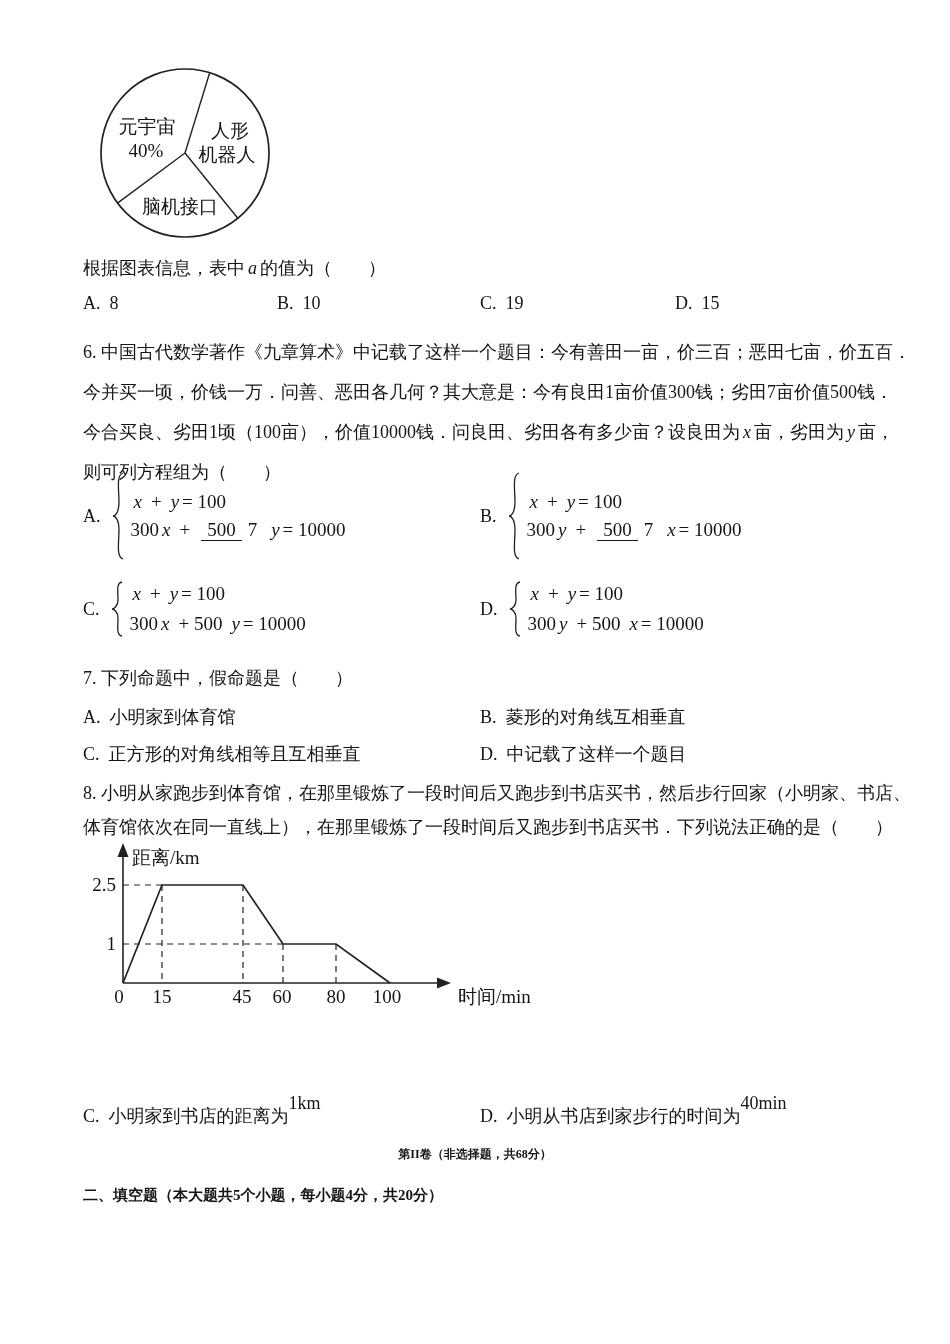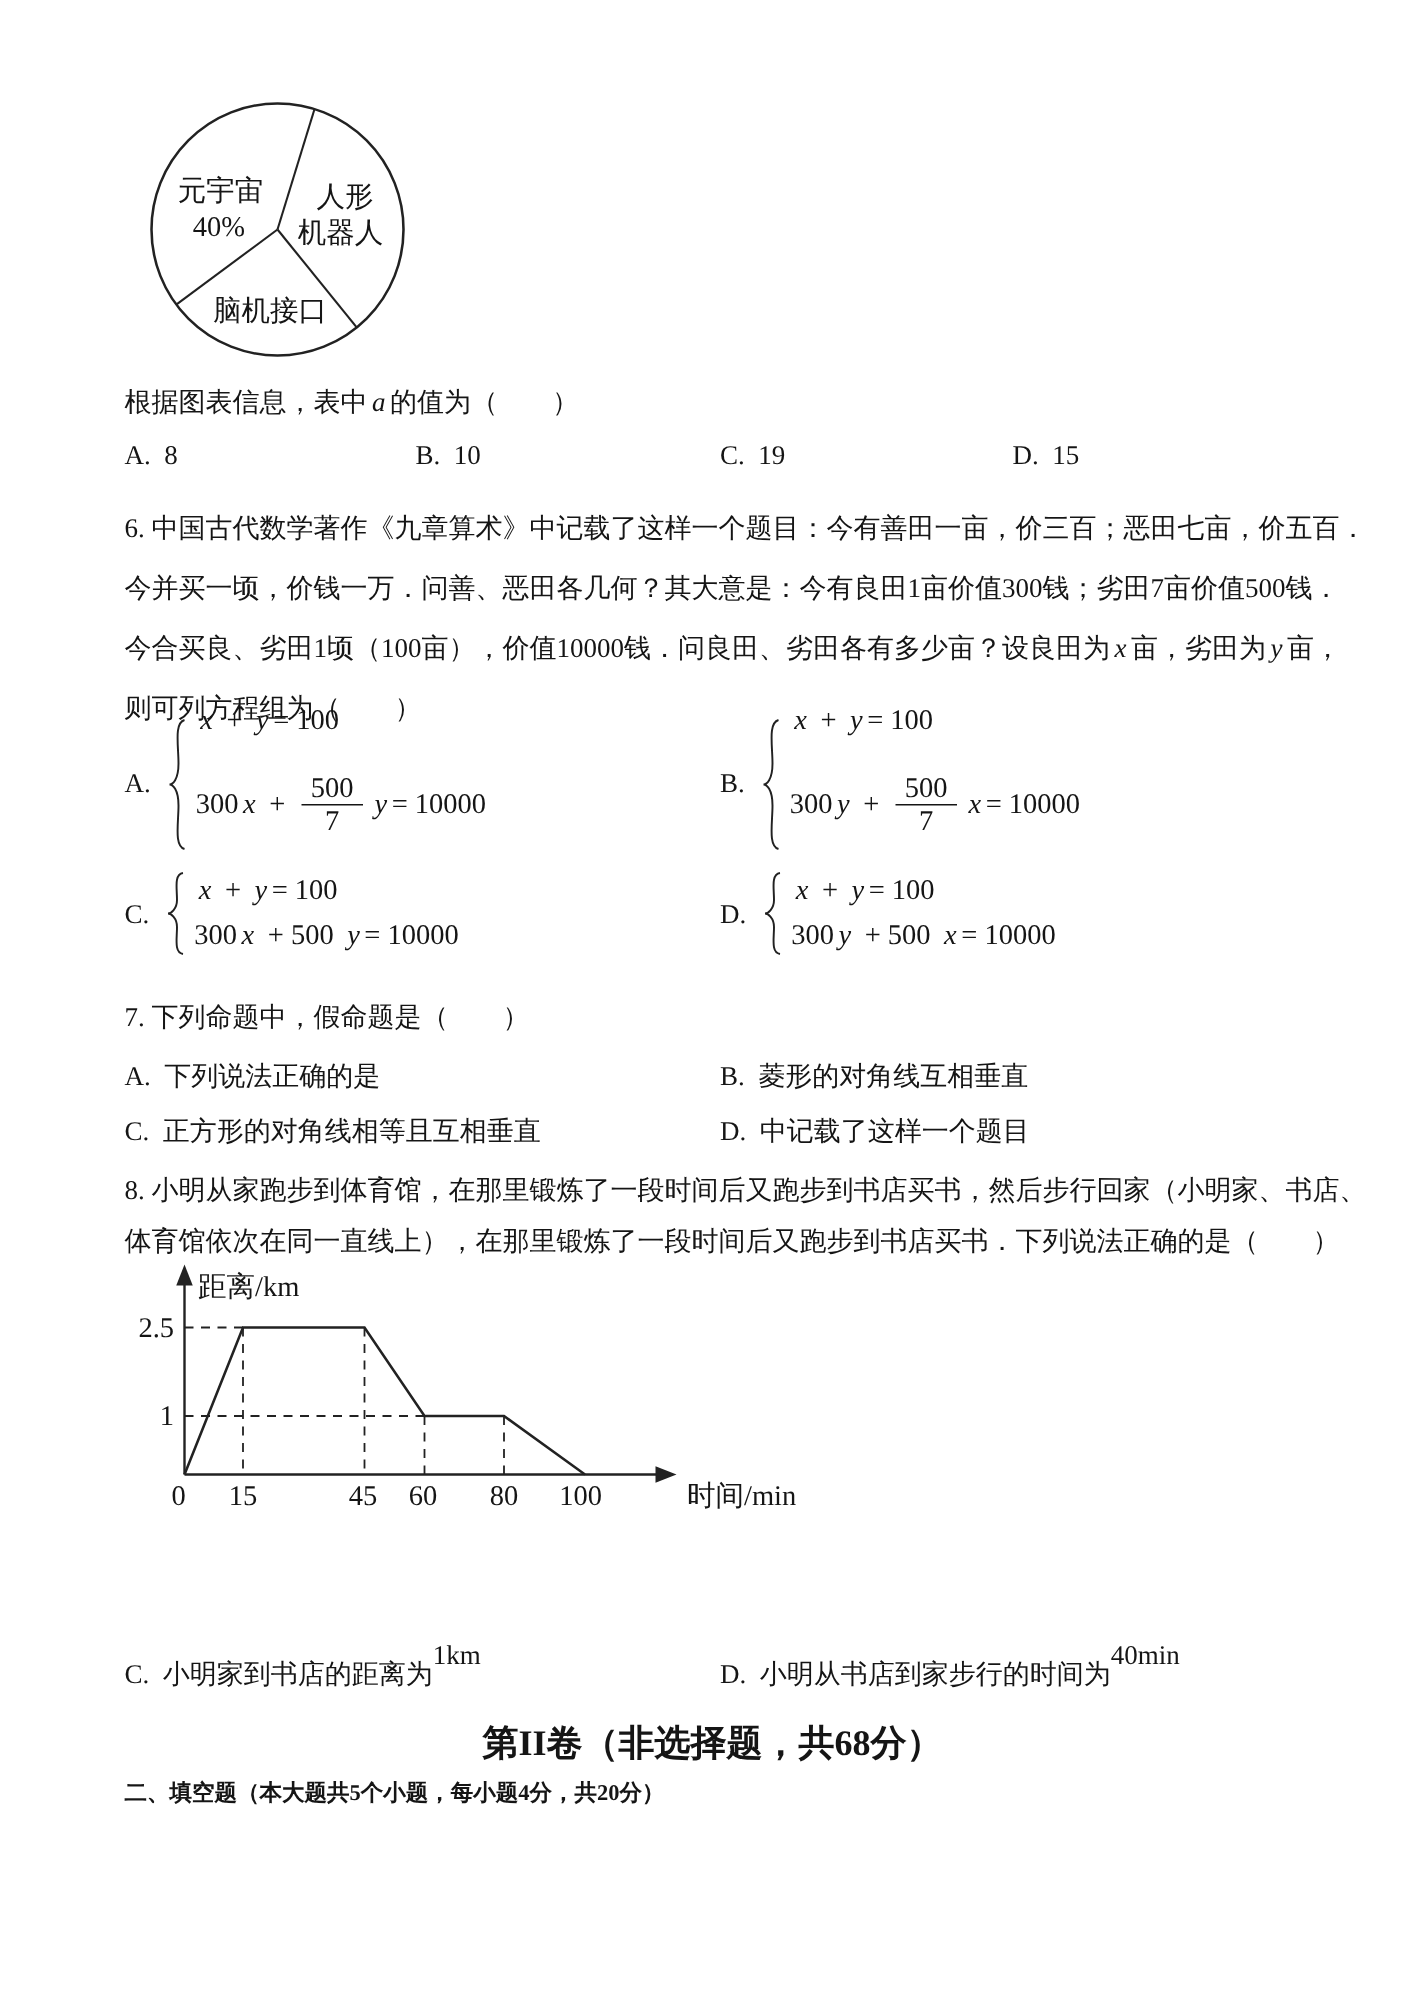--- a/index.html
+++ b/index.html
@@ -20,28 +20,28 @@
   .eqrow{display:grid;grid-template-columns:397px auto;}
   .eq-opt{display:flex;align-items:center;font-size:19px;}
   .eq-opt .letter{font-size:18px;}
   .brace{margin-right:5px;flex:0 0 auto;}
   .eqlines{display:flex;flex-direction:column;justify-content:center;}
   .eqline{white-space:nowrap;display:flex;align-items:center;}
   .eqline .op{margin:0 6px;}
   .eqline .rhs{margin-left:0;}
   .eqline + .eqline{margin-top:6px;}
   .eqline-sm + .eqline-sm{margin-top:8px;}
-  .frac{display:inline-flex;flex-direction:column;text-align:center;margin:17px 5px;line-height:1.12;}
+  .frac{display:inline-flex;flex-direction:row;text-align:center;margin:0 5px;line-height:1.12;}
   .fnum{border-bottom:1.4px solid #151515;padding:0 6px;}
   .fden{padding:0 6px;}
   
   .sup{position:relative;top:-13px;}
   .gapl{margin-left:36px;}
   
-  .sec-title{width:950px;text-align:center;font-weight:bold;font-size:24px;}
+  .sec-title{width:950px;text-align:center;font-weight:bold;font-size:12px;}
   .sec-sub{font-weight:bold;font-size:15px;white-space:nowrap;}
   
   svg text{font-family:"Liberation Serif","DejaVu Serif",serif;fill:#151515;}
   .pietext{font-size:19px;}
   .gtext{font-size:19px;}
 </style>
 </head>
 <body>
 
 <div class="page">
@@ -169,21 +169,21 @@
             <span class="op">+ 500</span>
             <span class="var">x</span>
             <span class="rhs">= 10000</span>
           </div>
       </div>
     </div>
   </div>
 
   <div class="abs nowrap" style="left:83px;top:666px">7. 下列命题中，假命题是（　　）</div>
   <div class="abs optrow2" style="left:83px;top:705px">
-    <div class="opt"><span class="letter">A.</span><span>下列说法正确的是</span></div>
+    <div class="opt"><span class="letter">A.</span><span>小明家到体育馆</span></div>
     <div class="opt"><span class="letter">B.</span><span>菱形的对角线互相垂直</span></div>
   </div>
   <div class="abs optrow2" style="left:83px;top:742px">
     <div class="opt"><span class="letter">C.</span><span>正方形的对角线相等且互相垂直</span></div>
     <div class="opt"><span class="letter">D.</span><span>中记载了这样一个题目</span></div>
   </div>
 
   <div class="abs" style="left:83px;top:776px">
     <div class="qline8">8. 小明从家跑步到体育馆，在那里锻炼了一段时间后又跑步到书店买书，然后步行回家（小明家、书店、</div>
     <div class="qline8">体育馆依次在同一直线上），在那里锻炼了一段时间后又跑步到书店买书．下列说法正确的是（　　）</div>

